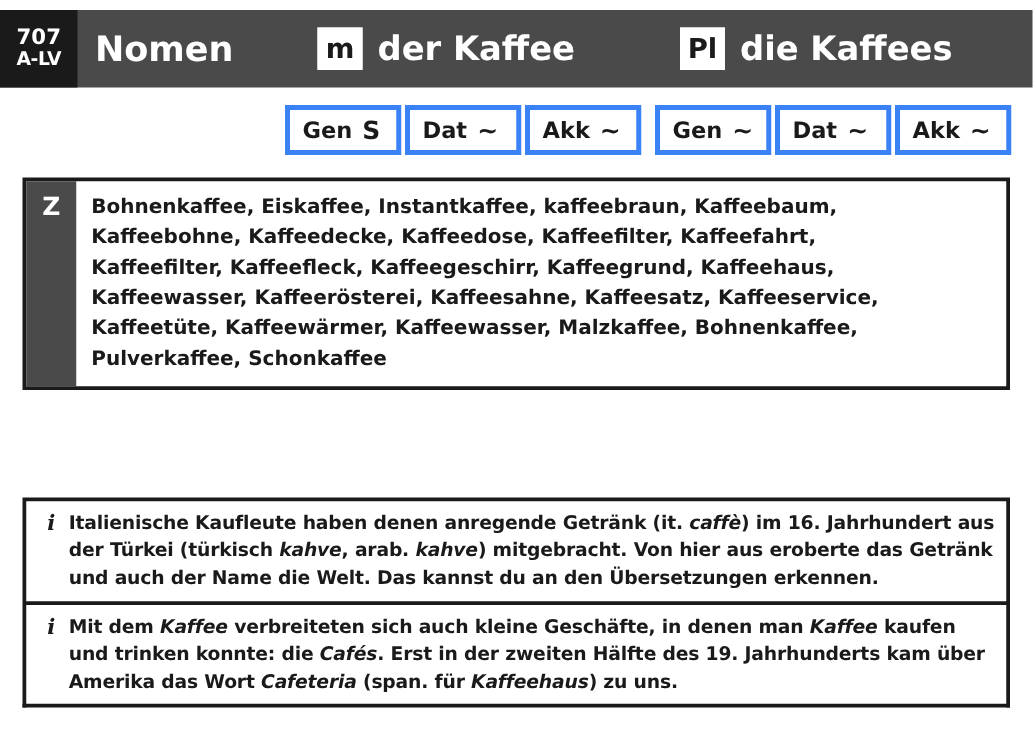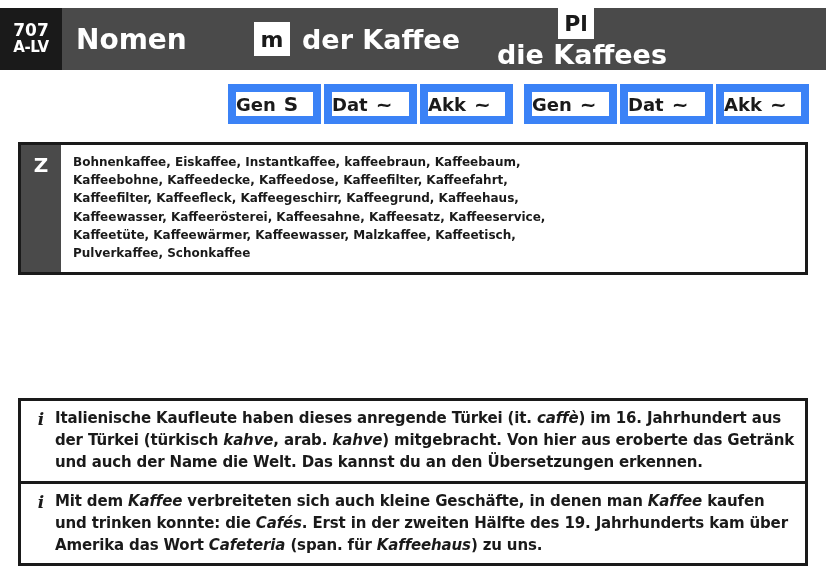--- a/index.html
+++ b/index.html
@@ -61,21 +61,21 @@
     text-align: center;
   }
   .hdr-entry {
     display: flex;
     align-items: center;
     color: #ffffff;
     font-size: 27px;
     font-weight: bold;
   }
   .hdr-entry.sing { margin-left: 10px; }
-  .hdr-entry.plur { margin-left: 37px; flex-direction: column; }
+  .hdr-entry.plur { margin-left: 84px; }
   .art-box {
     background: #ffffff;
     color: #1a1a1a;
     font-size: 22px;
     font-weight: bold;
     width: 36px;
     height: 34px;
     display: flex;
     align-items: center;
     justify-content: center;
@@ -85,27 +85,28 @@
   }
 
   
   .cases {
     position: absolute;
     left: 228px;
     top: 84px;
     display: flex;
   }
   .case-box {
-    border: 8px solid #3b82f6;
+    border: 4px solid #3b82f6;
     background: #ffffff;
     height: 40px;
     width: 93px;
     box-sizing: border-box;
     display: flex;
     align-items: center;
+    padding-left: 10px;
     margin-right: 3px;
     font-size: 18px;
     font-weight: bold;
     color: #1a1a1a;
   }
   .case-box .sym {
     margin-left: 8px;
     font-size: 20px;
     font-weight: bold;
   }
@@ -128,21 +129,21 @@
     color: #ffffff;
     font-size: 20px;
     font-weight: bold;
     display: flex;
     justify-content: center;
     padding-top: 8px;
     flex: 0 0 40px;
   }
   .wb-body {
     padding: 8px 10px 10px 12px;
-    font-size: 12px;
+    font-size: 16px;
     font-weight: bold;
     color: #1a1a1a;
     line-height: 1.52;
   }
   .wb-line { white-space: nowrap; }
 
   
   .notes {
     position: absolute;
     left: 18px;
@@ -224,29 +225,29 @@
     </div>
   </div>
 
   <div class="wordblock">
     <div class="wb-tab">Z</div>
     <div class="wb-body">
       <div class="wb-line">Bohnenkaffee, Eiskaffee, Instantkaffee, kaffeebraun, Kaffeebaum,</div>
       <div class="wb-line">Kaffeebohne, Kaffeedecke, Kaffeedose, Kaffeefilter, Kaffeefahrt,</div>
       <div class="wb-line">Kaffeefilter, Kaffeefleck, Kaffeegeschirr, Kaffeegrund, Kaffeehaus,</div>
       <div class="wb-line">Kaffeewasser, Kaffeerösterei, Kaffeesahne, Kaffeesatz, Kaffeeservice,</div>
-      <div class="wb-line">Kaffeetüte, Kaffeewärmer, Kaffeewasser, Malzkaffee, Kaffeetisch,</div>
+      <div class="wb-line">Kaffeetüte, Kaffeewärmer, Kaffeewasser, Malzkaffee, Bohnenkaffee,</div>
       <div class="wb-line">Pulverkaffee, Schonkaffee</div>
     </div>
   </div>
 
   <div class="notes">
     <div class="note">
       <div class="note-icon">i</div>
-      <div class="note-text"><span>Italienische Kaufleute haben dieses anregende Türkei (it. </span><i>caffè</i><span>) im 16. Jahrhundert aus der Türkei (türkisch </span><i>kahve</i><span>, arab. </span><i>kahve</i><span>) mitgebracht. Von hier aus eroberte das Getränk und auch der Name die Welt. Das kannst du an den Übersetzungen erkennen.</span></div>
+      <div class="note-text"><span>Italienische Kaufleute haben denen anregende Getränk (it. </span><i>caffè</i><span>) im 16. Jahrhundert aus der Türkei (türkisch </span><i>kahve</i><span>, arab. </span><i>kahve</i><span>) mitgebracht. Von hier aus eroberte das Getränk und auch der Name die Welt. Das kannst du an den Übersetzungen erkennen.</span></div>
     </div>
     <div class="note">
       <div class="note-icon">i</div>
       <div class="note-text"><span>Mit dem </span><i>Kaffee</i><span> verbreiteten sich auch kleine Geschäfte, in denen man </span><i>Kaffee</i><span> kaufen und trinken konnte: die </span><i>Cafés</i><span>. Erst in der zweiten Hälfte des 19. Jahrhunderts kam über Amerika das Wort </span><i>Cafeteria</i><span> (span. für </span><i>Kaffeehaus</i><span>) zu uns.</span></div>
     </div>
   </div>
 
 </div>
 
 </body></html>

